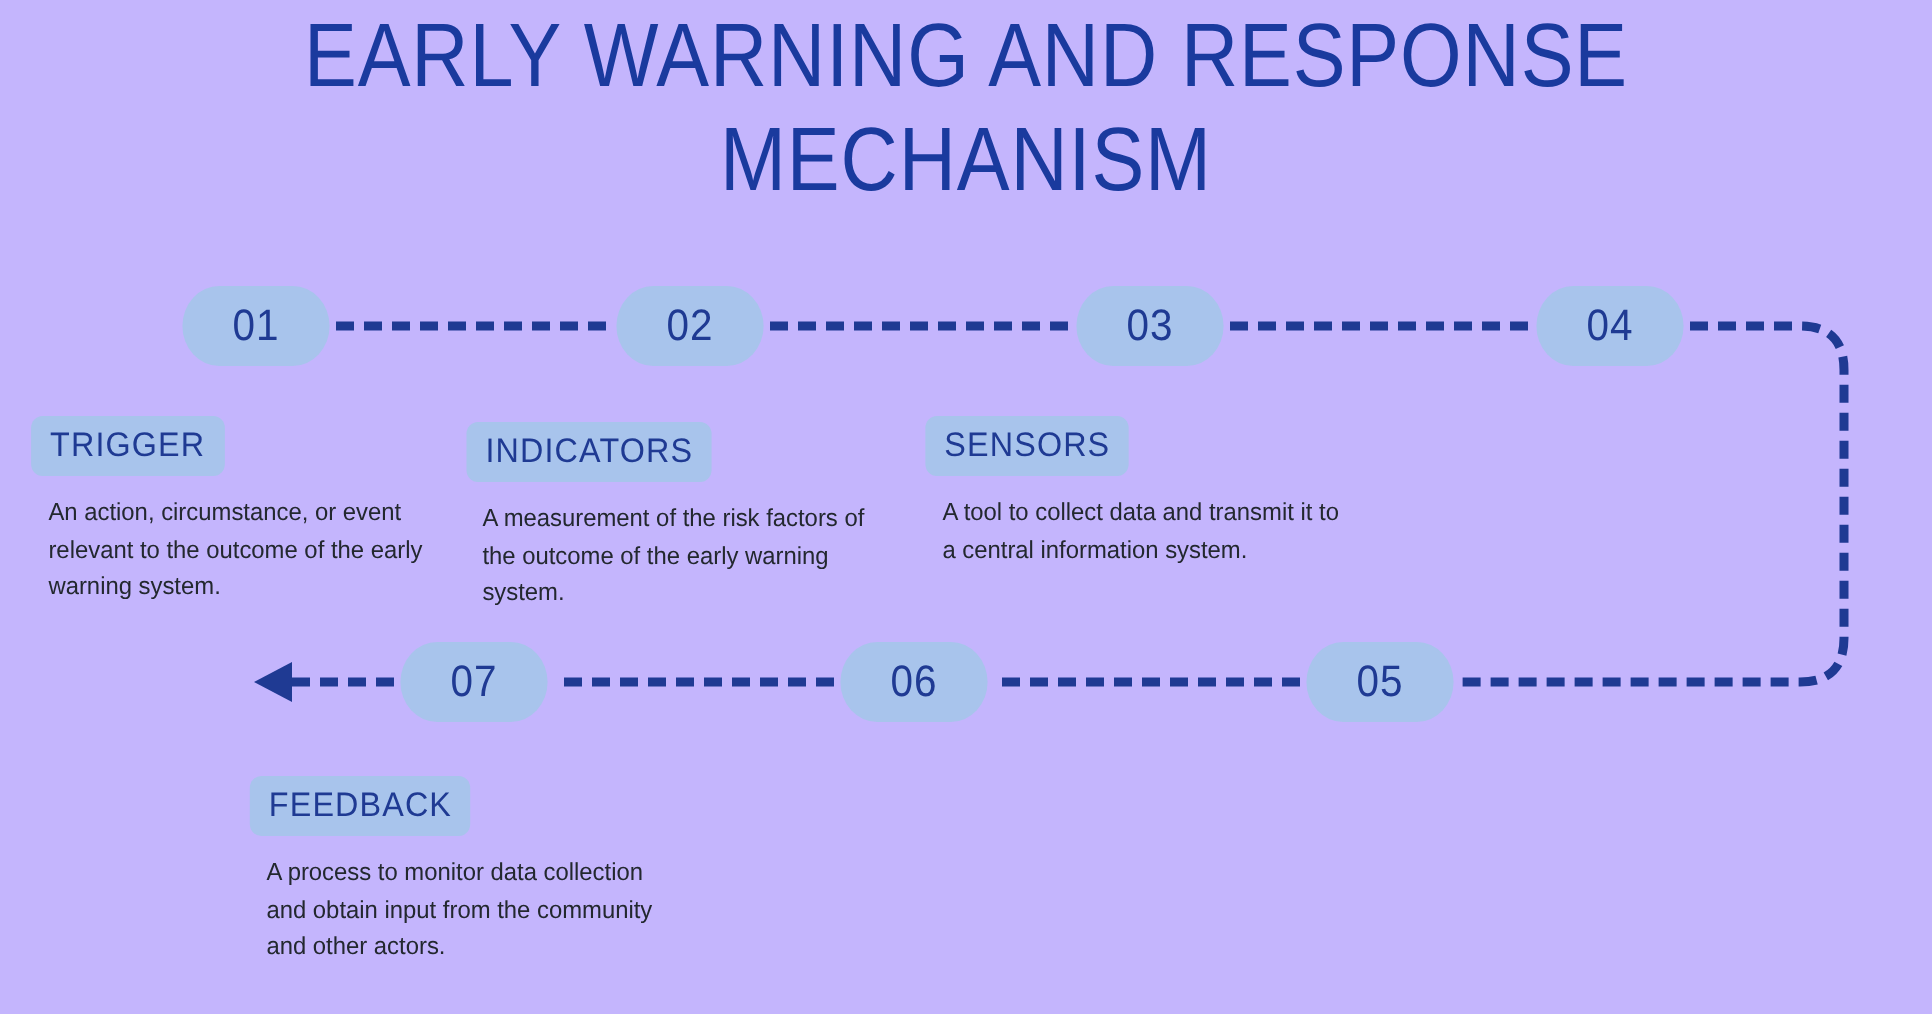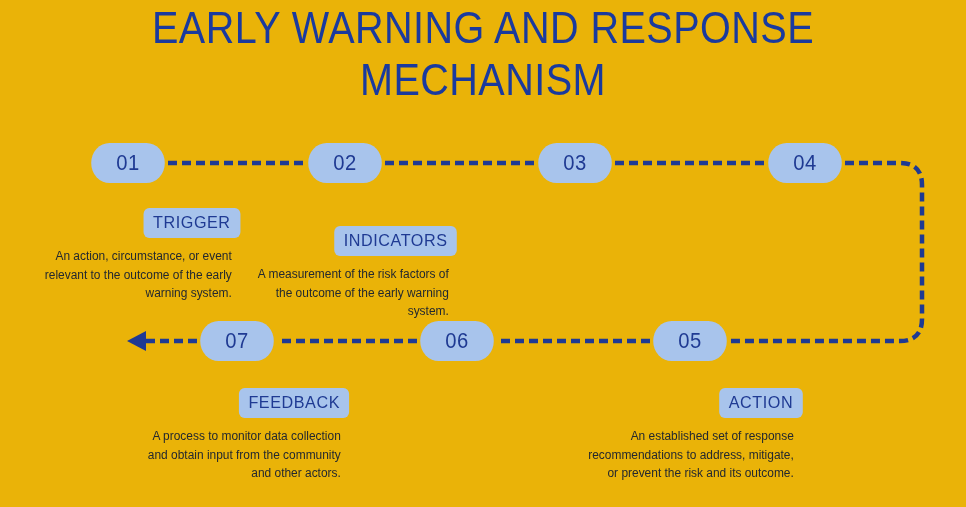--- a/index.html
+++ b/index.html
@@ -13,21 +13,21 @@
     height: 507px;
     overflow: hidden;
     font-family: "Liberation Sans", sans-serif;
     -webkit-font-smoothing: antialiased;
   }
 
   #canvas {
     position: relative;
     width: 966px;
     height: 507px;
-    background: #eab308;
+    background: #c4b5fd;
   }
 
   
   .title {
     position: absolute;
     left: 0;
     top: 2px;
     width: 966px;
     text-align: center;
     color: #1a3a9e;
@@ -64,21 +64,21 @@
     text-align: center;
     letter-spacing: 0.5px;
     font-weight: 400;
     transform: scaleX(0.92);
   }
 
   
   .step {
     position: absolute;
     width: 230px;
-    text-align: right;
+    text-align: left;
   }
   .label-pill {
     display: inline-block;
     background: #a8c4ec;
     color: #1f3a93;
     font-size: 17px;
     line-height: 17px;
     padding: 6px 10px 7px 10px;
     border-radius: 6px;
     letter-spacing: 0.6px;
@@ -126,31 +126,31 @@
 
   <div class="num-pill" style="left:650px; top:321px;">05</div>
   <div class="num-pill" style="left:417px; top:321px;">06</div>
   <div class="num-pill" style="left:197px; top:321px;">07</div>
 
   <div class="step" style="left:13px;  top:208px;">
     <div class="label-pill">TRIGGER</div>
     <div class="desc">An action, circumstance, or event relevant to the outcome of the early warning system.</div>
   </div>
 
-  <div class="step" style="left:230px; top:226px;">
+  <div class="step" style="left:230px; top:211px;">
     <div class="label-pill">INDICATORS</div>
     <div class="desc">A measurement of the risk factors of the outcome of the early warning system.</div>
   </div>
 
+  <div class="step" style="left:460px; top:208px;">
+    <div class="label-pill">SENSORS</div>
+    <div class="desc">A tool to collect data and transmit it to a central information system.</div>
+  </div>
 
 
   <div class="step" style="left:122px; top:388px;">
     <div class="label-pill">FEEDBACK</div>
     <div class="desc">A process to monitor data collection and obtain input from the community and other actors.</div>
   </div>
 
 
-  <div class="step" style="left:575px; top:388px;">
-    <div class="label-pill">ACTION</div>
-    <div class="desc">An established set of response recommendations to address, mitigate, or prevent the risk and its outcome.</div>
-  </div>
 
 </div>
 
 </body></html>

